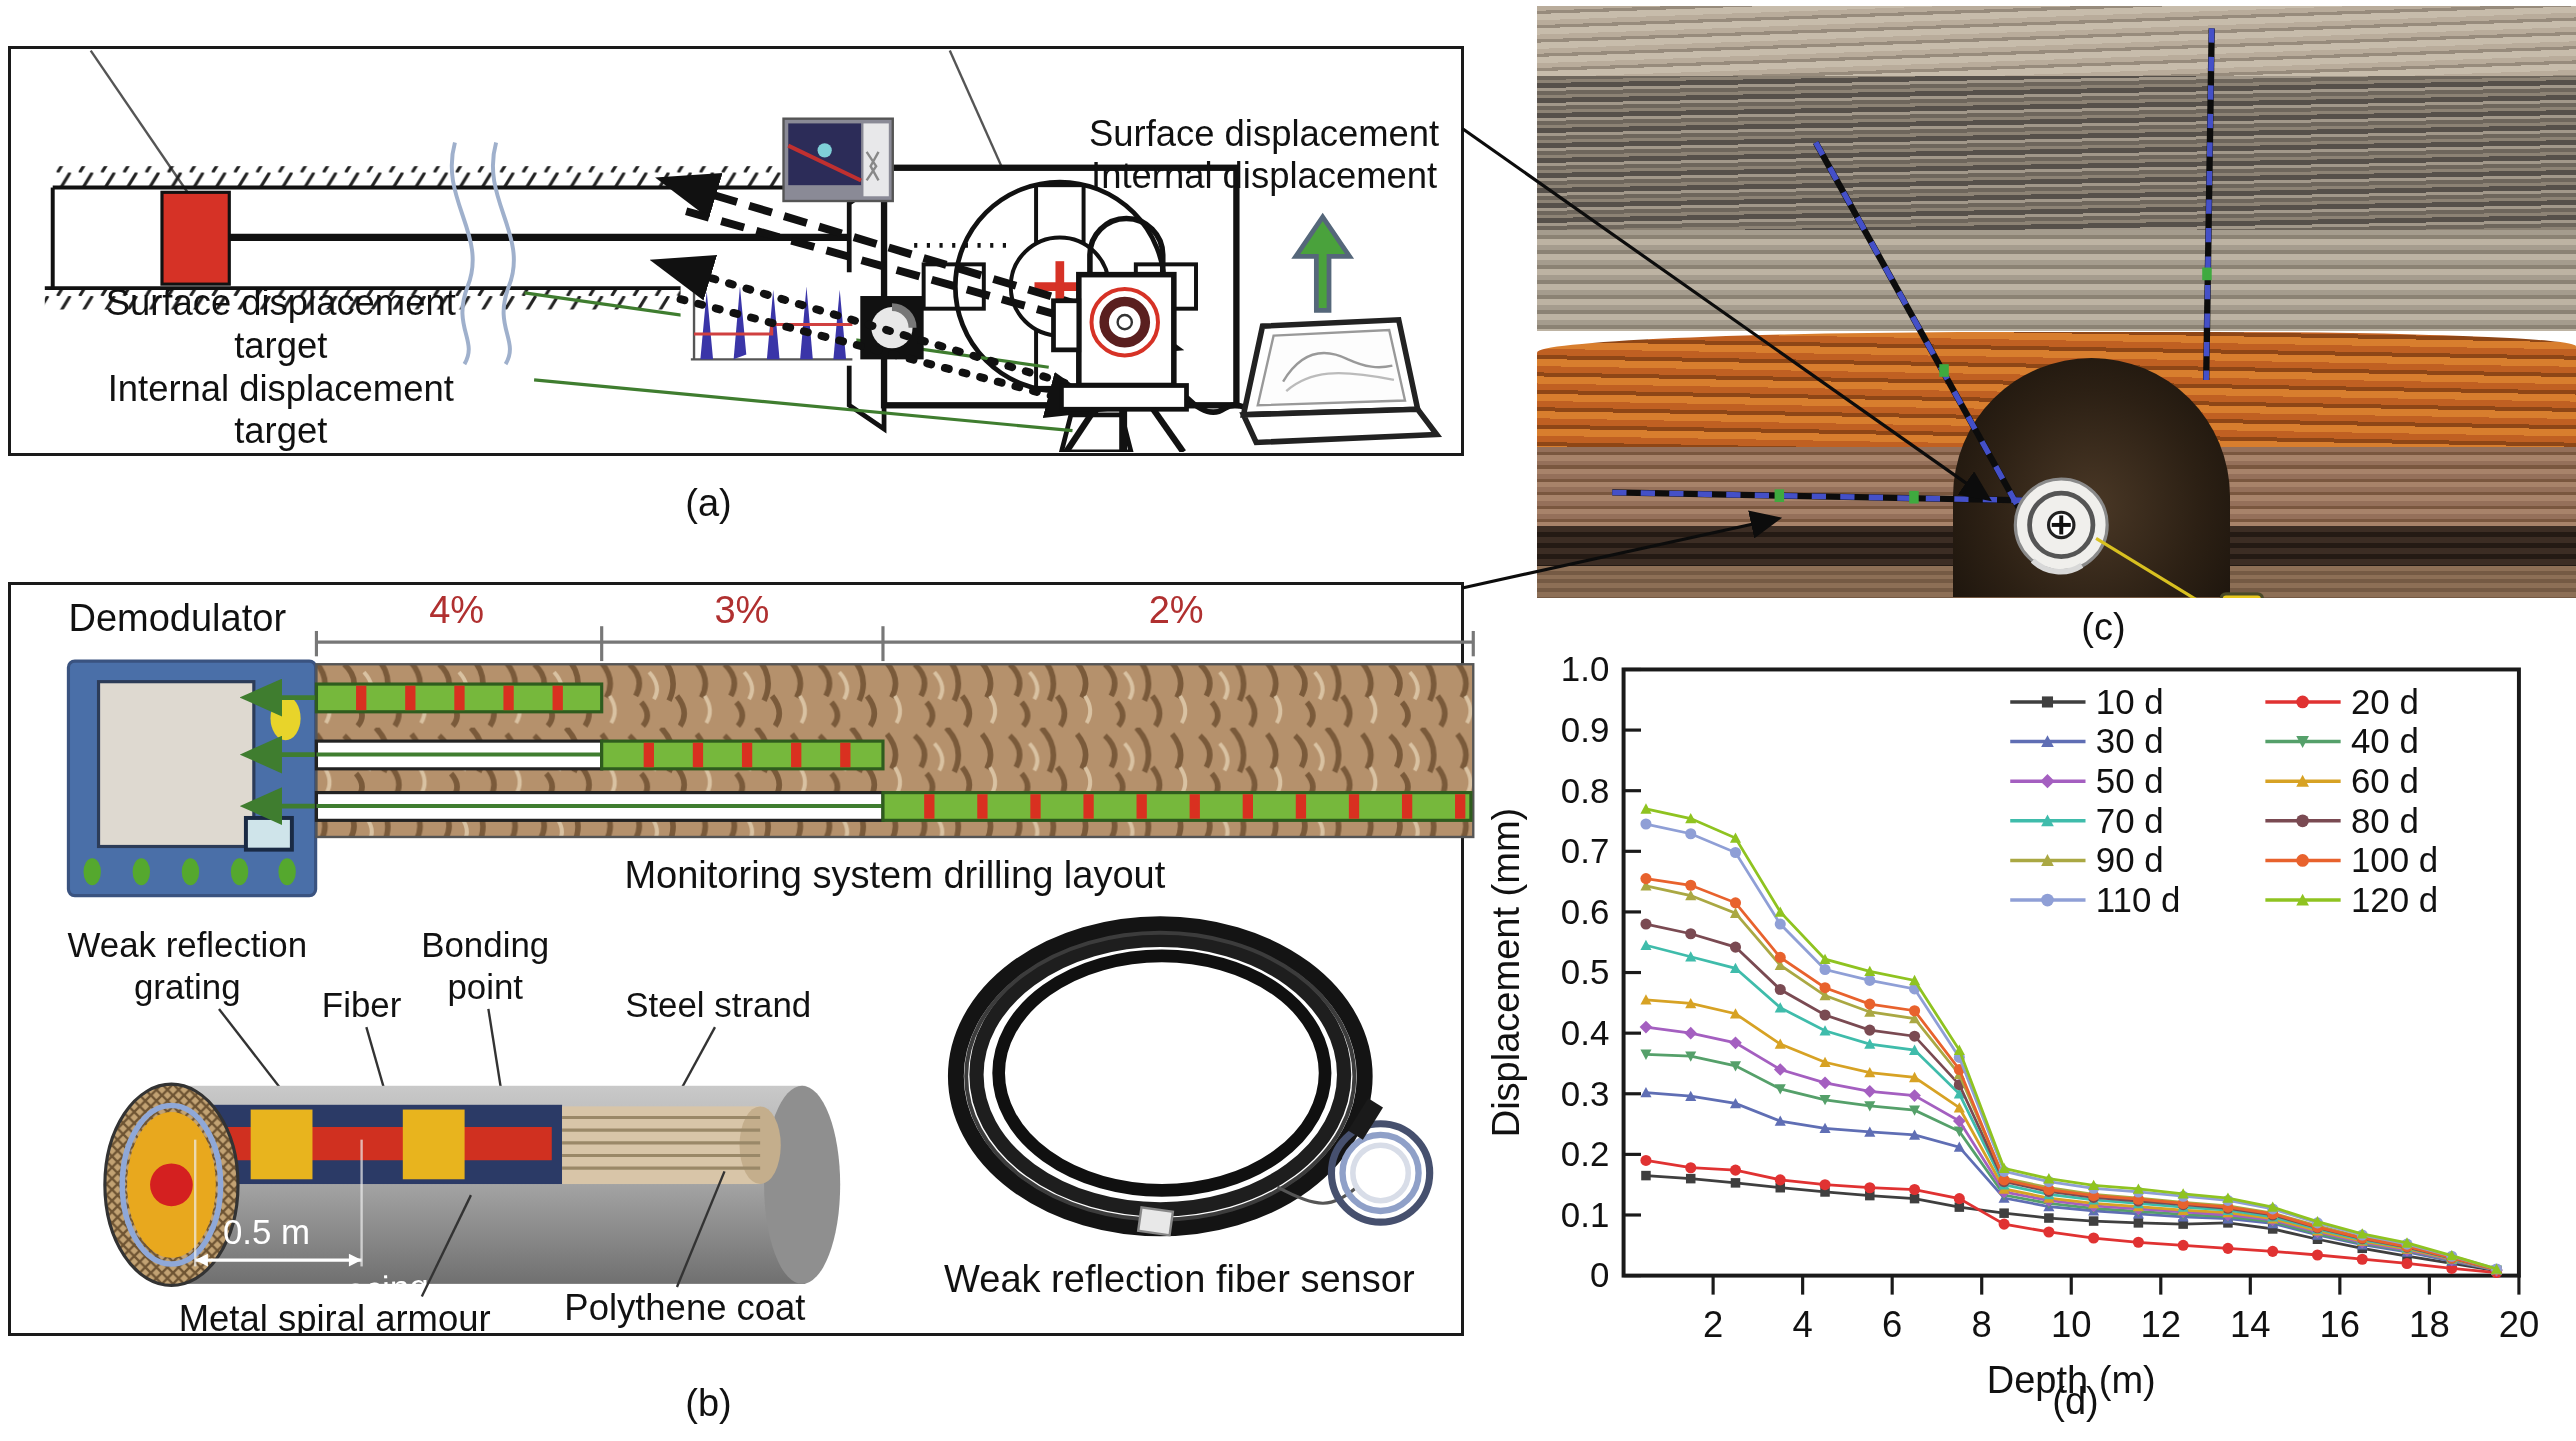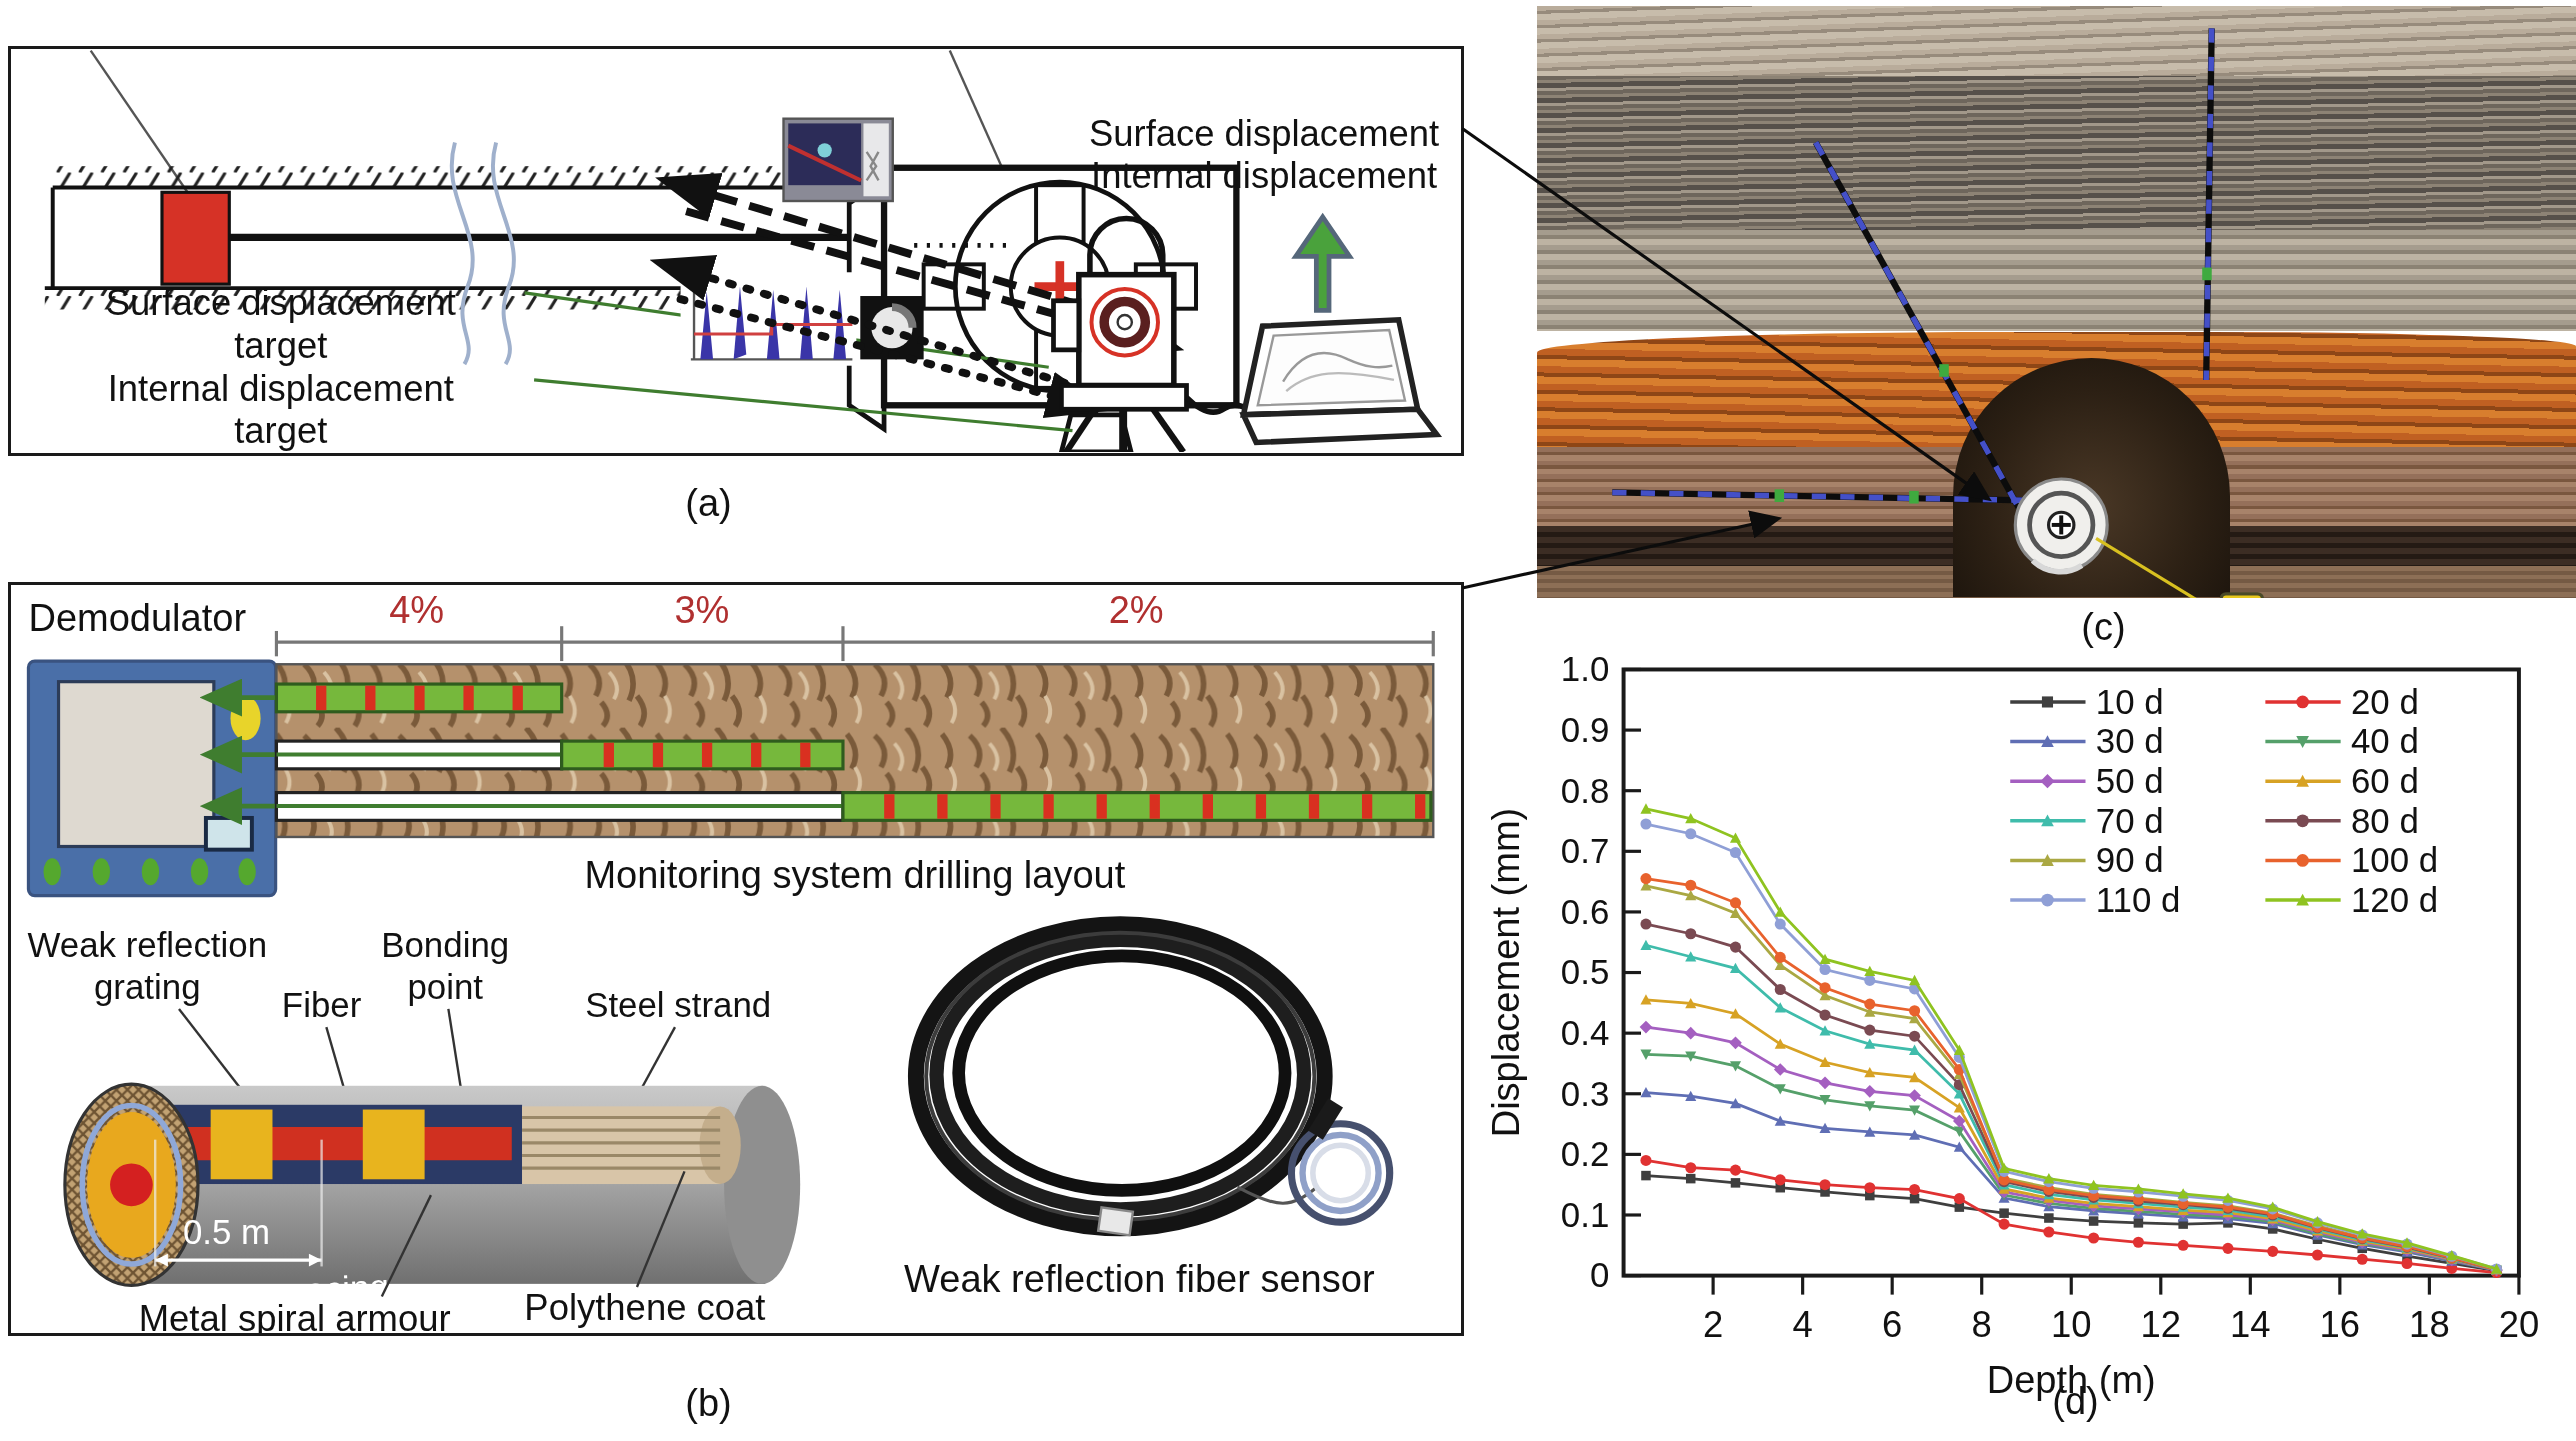--- a/index.html
+++ b/index.html
@@ -137,21 +137,21 @@
       <polygon points="1648,330 1648,262 1622,262 1656,212 1690,262 1664,262 1664,330" fill="#4aa23c" stroke="#55677a" stroke-width="6"></polygon>
 
       <g font-family="Liberation Sans, sans-serif" font-size="46" fill="#111" text-anchor="middle">
         <text x="1582" y="122">Surface displacement</text>
         <text x="1582" y="176">Internal displacement</text>
       </g>
     </svg>
   </div>
   <div class="caption" style="left:665px;top:482px;width:87px;">(a)</div>
 
-  <div class="panel-box" style="left:8px;top:582px;width:1456px;height:754px;">
+  <div class="panel-box" style="left:8px;top:582px;width:1456px;height:754px;padding-left:40px;">
     <svg width="1450" height="748" viewBox="0 0 1830 944">
       <defs>
         <linearGradient id="cylGrad" x1="0" y1="0" x2="0" y2="1">
           <stop offset="0" stop-color="#c9c9c9"></stop>
             <stop offset="0.45" stop-color="#a8a8a8"></stop>
           <stop offset="1" stop-color="#707070"></stop>
         </linearGradient>
         <pattern id="mesh" width="14" height="14" patternUnits="userSpaceOnUse">
           <rect width="14" height="14" fill="#c2a273"></rect>
           <path d="M0 0 L14 14 M14 0 L0 14" stroke="#6e5433" stroke-width="3"></path>

